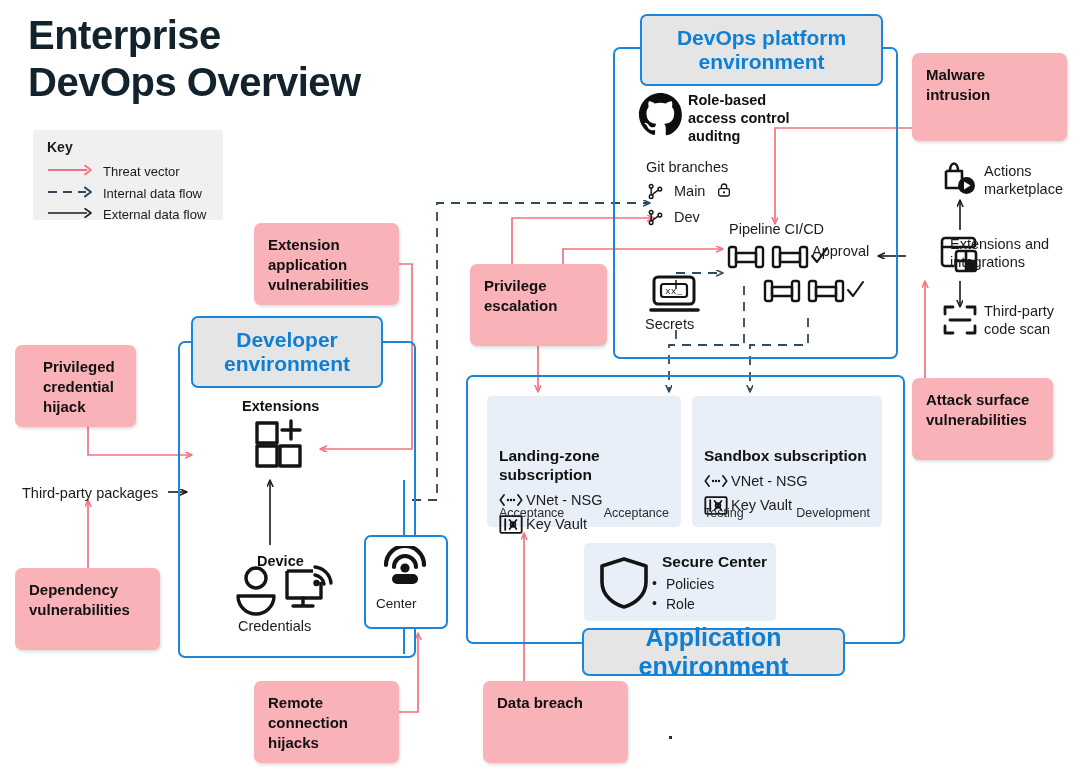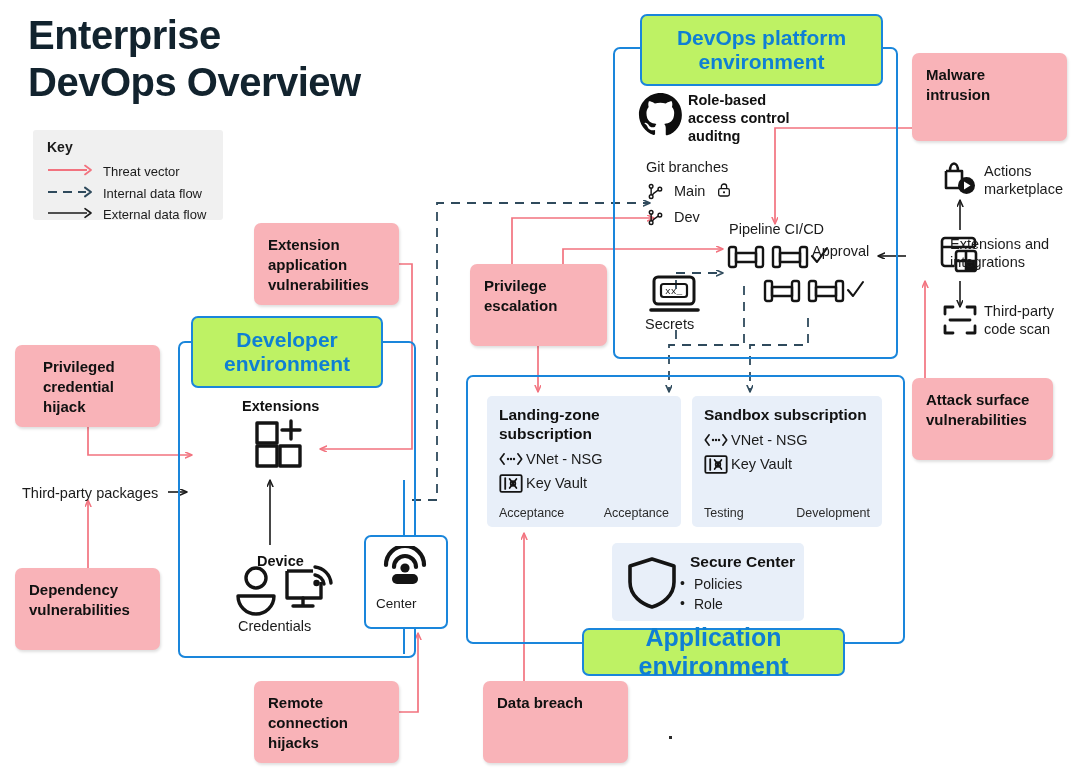--- a/index.html
+++ b/index.html
@@ -15,52 +15,52 @@
 
   
   #key{left:33px;top:130px;width:190px;height:90px;background:#f0f0f0;border-radius:3px;}
   #key .ktitle{position:absolute;left:14px;top:9px;font-size:14px;font-weight:700;color:#1b1b1b;}
   .krow{position:absolute;left:14px;height:18px;font-size:13px;color:#1b1b1b;}
   .krow .klabel{position:absolute;left:56px;top:1px;white-space:nowrap;}
   #krow0{top:33px;} #krow1{top:55px;} #krow2{top:76px;}
 
   
   .envbox{border:2px solid #1a86db;border-radius:7px;background:transparent;}
-  .envtag{background:#bef264;border:2px solid #1a86db;border-radius:7px;
+  .envtag{background:#e5e5e5;border:2px solid #1a86db;border-radius:7px;
           color:#0f7fd4;font-size:21px;font-weight:700;line-height:1.15;
           display:flex;align-items:center;justify-content:center;text-align:center;}
 
   #devops-box{left:613px;top:47px;width:281px;height:308px;}
   #devops-tag{left:640px;top:14px;width:239px;height:68px;}
   #dev-box{left:178px;top:341px;width:234px;height:313px;}
   #dev-tag{left:191px;top:316px;width:188px;height:68px;}
   #app-box{left:466px;top:375px;width:435px;height:265px;}
   #app-tag{left:582px;top:628px;width:259px;height:44px;font-size:25px;}
   #network-box{left:364px;top:535px;width:80px;height:90px;border:2px solid #1a86db;
                border-radius:7px;background:#fff;}
 
   
   .threat{background:#f9b3b8;border-radius:7px;color:#111;font-size:15px;font-weight:700;
           line-height:1.32;padding:12px 14px;box-sizing:border-box;
           box-shadow:1px 2px 3px rgba(0,0,0,.13);}
   #t-malware{left:912px;top:53px;width:155px;height:88px;}
   #t-extapp{left:254px;top:223px;width:145px;height:82px;}
   #t-privesc{left:470px;top:264px;width:137px;height:82px;}
-  #t-privcred{left:15px;top:345px;width:145px;height:82px;padding-left:28px;}
+  #t-privcred{left:15px;top:345px;width:121px;height:82px;padding-left:28px;}
   #t-attack{left:912px;top:378px;width:141px;height:82px;}
   #t-depend{left:15px;top:568px;width:145px;height:82px;}
   #t-remote{left:254px;top:681px;width:145px;height:82px;}
   #t-databreach{left:483px;top:681px;width:145px;height:82px;}
 
   
   .subcard{background:#e8eff9;border-radius:5px;box-sizing:border-box;padding:10px 12px;}
   #sub-landing{left:487px;top:396px;width:194px;height:131px;}
   #sub-sandbox{left:692px;top:396px;width:190px;height:131px;}
-  #secure-center{left:584px;top:543px;width:192px;height:78px;background:#e8eff9;border-radius:5px;margin-left:28px;}
-  .subtitle{font-size:15.5px;font-weight:700;color:#111;line-height:1.22;}
+  #secure-center{left:584px;top:543px;width:192px;height:78px;background:#e8eff9;border-radius:5px;}
+  .subtitle{font-size:15.5px;font-weight:700;color:#111;line-height:1.22;margin-top:41px;}
   .subrow{display:flex;align-items:center;gap:3px;margin-top:7px;font-size:14.5px;color:#1b1b1b;}
   .subfoot{position:absolute;left:12px;right:12px;bottom:7px;display:flex;
            justify-content:space-between;font-size:12.5px;color:#2b2b2b;}
 
   
   .lbl{font-size:14.5px;color:#1b1b1b;white-space:nowrap;}
   .lbl-b{font-size:14.5px;color:#111;font-weight:700;white-space:nowrap;}
 
   #rbac-text{left:688px;top:92px;width:120px;font-size:14.5px;font-weight:700;
              line-height:1.24;color:#111;white-space:normal;}

